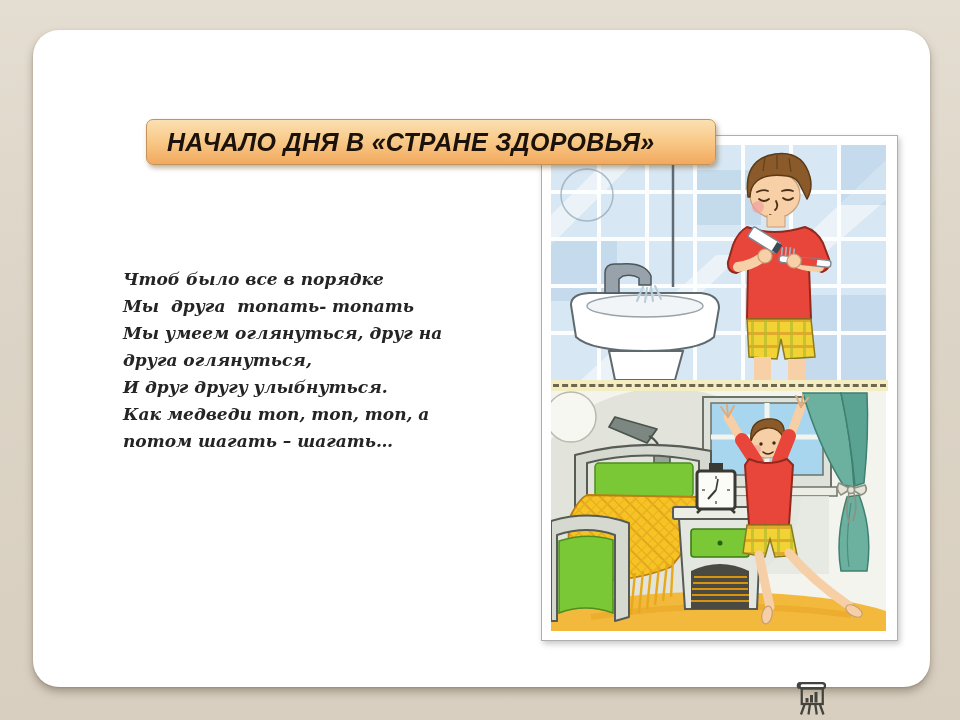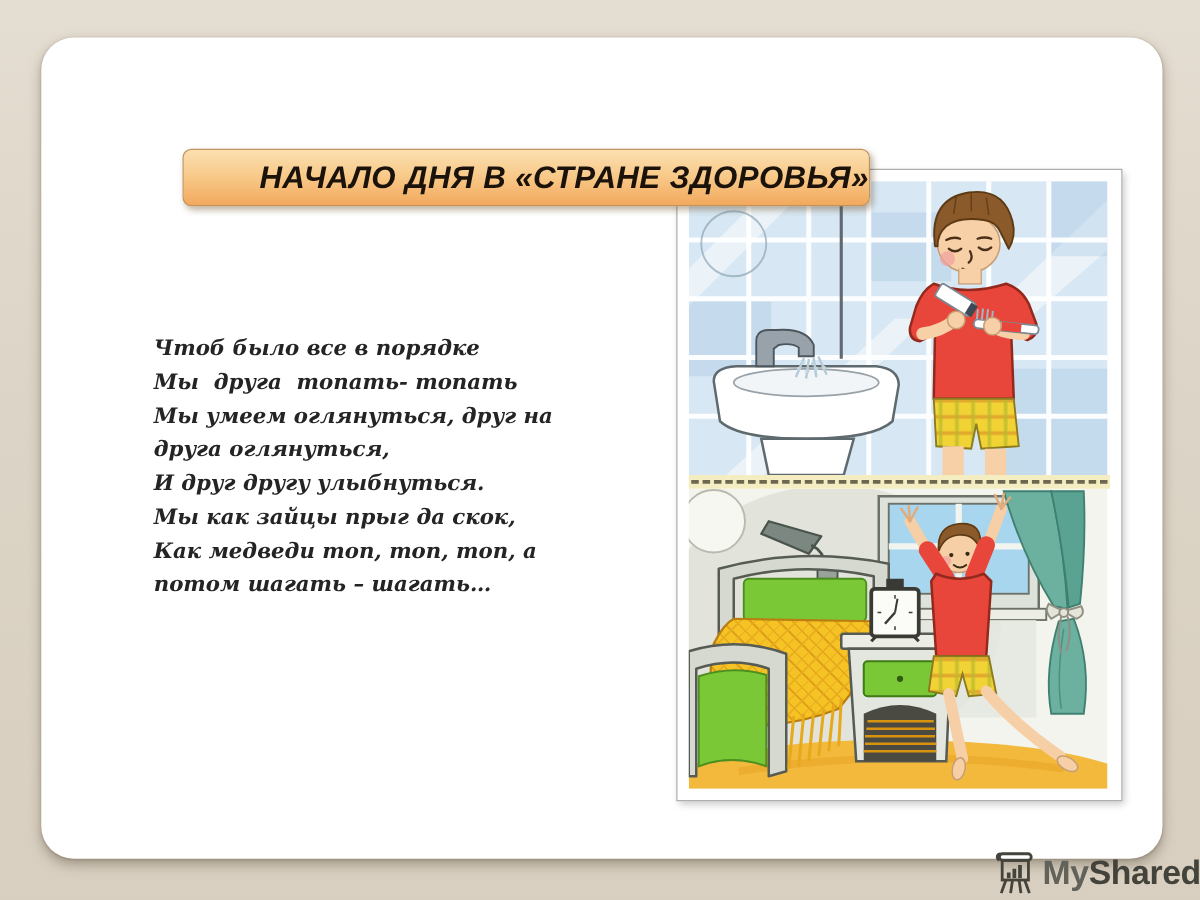--- a/index.html
+++ b/index.html
@@ -7,21 +7,21 @@
        font-family:"Liberation Sans",sans-serif;}
   .stage{position:relative;width:960px;height:720px;
          background:linear-gradient(180deg,#e4ddd1 0%,#dcd4c6 45%,#d8cfc0 100%);}
   .card{position:absolute;left:33px;top:30px;width:897px;height:657px;
         background:#ffffff;border-radius:26px;
         box-shadow:0 5px 9px rgba(122,110,92,.55),0 1px 2px rgba(122,110,92,.4);}
   .banner{position:absolute;left:113px;top:89px;width:548px;height:44px;z-index:3;
           background:linear-gradient(180deg,#fbe0b2 0%,#f8c988 48%,#f2a95e 100%);
           border:1.5px solid #c2945c;border-radius:7px;
           box-shadow:2px 3px 5px rgba(96,62,20,.4);
-          display:flex;align-items:center;justify-content:flex-end;}
+          display:flex;align-items:center;justify-content:flex-start;padding-left:20px;}
   .banner span{font-size:25px;font-weight:bold;font-style:italic;
                letter-spacing:.3px;color:#1a120b;white-space:pre;}
   .poem{position:absolute;left:90px;top:236px;width:420px;z-index:2;}
   .poem-line{font-family:"DejaVu Serif","Liberation Serif",serif;
              font-size:17px;line-height:27px;font-weight:bold;font-style:italic;
              color:#242424;white-space:pre;}
   .picture{position:absolute;left:508px;top:105px;width:337px;z-index:1;margin:0;
            background:#ffffff;border:1px solid #aeaeac;padding:9px;
            box-shadow:2px 3px 6px rgba(0,0,0,.22);}
   .picture svg{display:block;}
@@ -43,21 +43,20 @@
     <div class="banner">
       <span>НАЧАЛО ДНЯ В «СТРАНЕ ЗДОРОВЬЯ»</span>
     </div>
 
     <div class="poem">
       <div class="poem-line">Чтоб было все в порядке</div>
       <div class="poem-line">Мы  друга  топать- топать</div>
       <div class="poem-line">Мы умеем оглянуться, друг на</div>
       <div class="poem-line">друга оглянуться,</div>
       <div class="poem-line">И друг другу улыбнуться.</div>
-      <div class="poem-line">Мы как зайцы прыг да скок,</div>
       <div class="poem-line">Как медведи топ, топ, топ, а</div>
       <div class="poem-line">потом шагать – шагать…</div>
     </div>
 
     <figure class="picture">
 
       <svg viewBox="0 0 335 235" width="335" height="235" role="img" aria-label="Мальчик в красной футболке чистит зубы у раковины в ванной">
         <defs>
           <pattern id="plaid1" width="13" height="13" patternUnits="userSpaceOnUse">
             <rect width="13" height="13" fill="#f1d335"></rect>
@@ -288,17 +287,16 @@
           <line x1="33" y1="32" x2="38" y2="46"></line>
           <line x1="20" y1="32" x2="18" y2="46"></line>
           <line x1="27" y1="32" x2="29" y2="46"></line>
         </g>
         <g fill="#44443c">
           <rect x="14" y="24" width="4" height="6"></rect>
           <rect x="20" y="20" width="4" height="10"></rect>
           <rect x="26" y="16" width="4" height="14"></rect>
         </g>
       </svg>
-      <span class="brand"><span class="wm-prefix">My</span><span class="wm-suffix">Shared</span></span>
     </div>
 
   </div>
 </div>
 
 </body></html>

